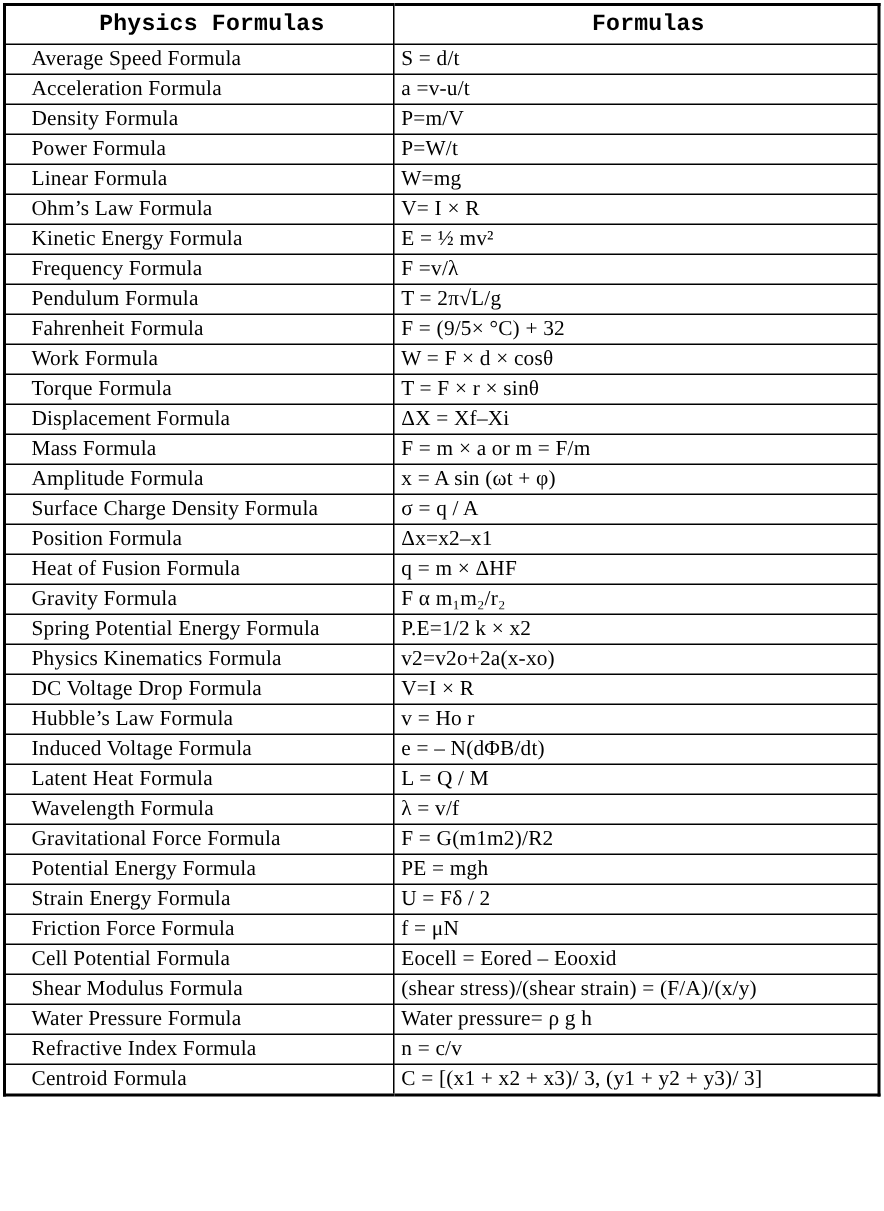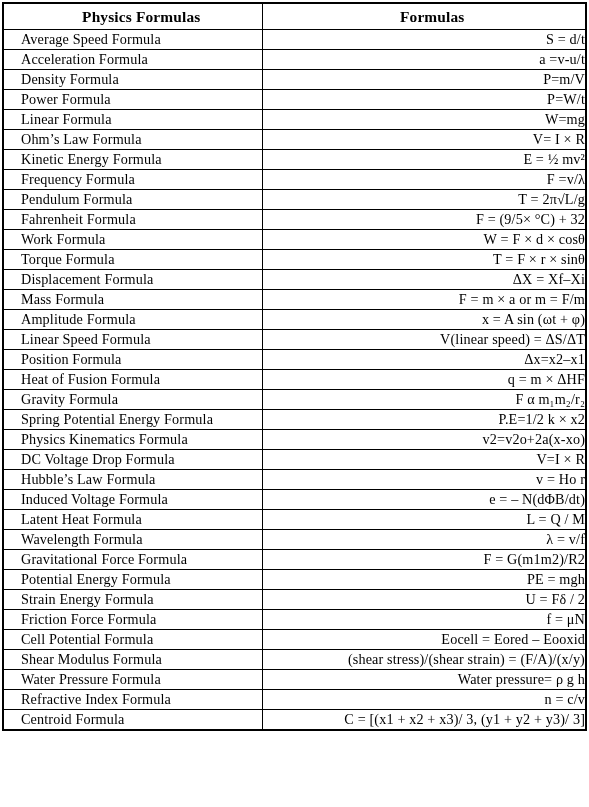--- a/index.html
+++ b/index.html
@@ -42,35 +42,36 @@
     letter-spacing: 0.01em;
   }
   table.formula-table thead th {
     text-align: center;
     font-weight: bold;
     font-size: 15.4px;
     height: 25px;
     line-height: 25px;
     padding-left: 17px;
     border-width: 2px 1px 1px 1px;
+    font-family: Liberation Mono, monospace;
   }
   table.formula-table thead th.th-name {
     border-left-width: 2px;
   }
   table.formula-table thead th.th-formula {
     border-right-width: 2px;
   }
   table.formula-table tbody td.cell-name {
     border-left-width: 2px;
     text-align: left;
     padding-left: 17px;
   }
   table.formula-table tbody td.cell-formula {
     border-right-width: 2px;
-    text-align: right;
+    text-align: left;
   }
   table.formula-table tbody tr:last-child td {
     border-bottom-width: 2px;
   }
 </style>
 </head>
 <body>
 
 <div class="table-wrap">
   <table class="formula-table">
@@ -139,22 +140,22 @@
         </tr>
         <tr>
           <td class="cell-name">Mass Formula</td>
           <td class="cell-formula">F = m × a or m = F/m</td>
         </tr>
         <tr>
           <td class="cell-name">Amplitude Formula</td>
           <td class="cell-formula">x = A sin (ωt + φ)</td>
         </tr>
         <tr>
-          <td class="cell-name">Linear Speed Formula</td>
-          <td class="cell-formula">V(linear speed) = ΔS/ΔT</td>
+          <td class="cell-name">Surface Charge Density Formula</td>
+          <td class="cell-formula">σ = q / A</td>
         </tr>
         <tr>
           <td class="cell-name">Position Formula</td>
           <td class="cell-formula">Δx=x2–x1</td>
         </tr>
         <tr>
           <td class="cell-name">Heat of Fusion Formula</td>
           <td class="cell-formula">q = m × ΔHF</td>
         </tr>
         <tr>

